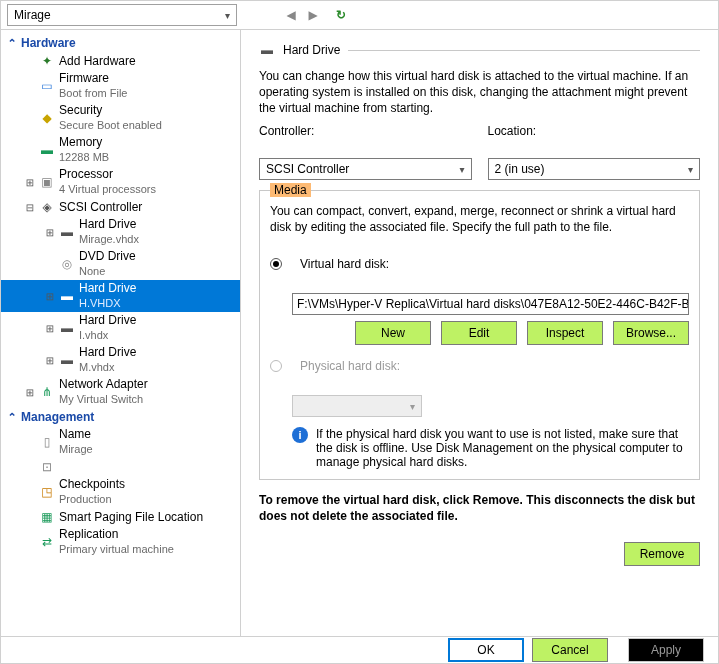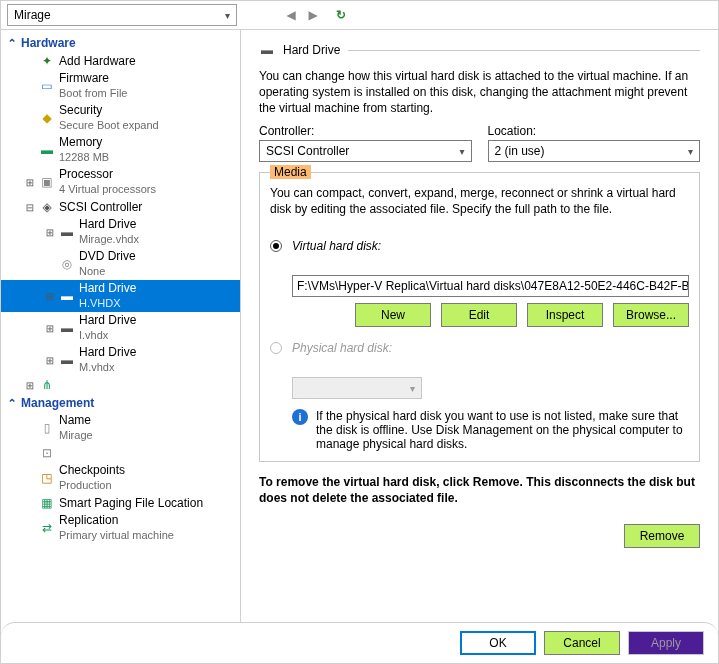--- a/index.html
+++ b/index.html
@@ -32,42 +32,42 @@
   .ic-hw{color:#2a7a2a;} .ic-fw{color:#1e6fd6;} .ic-sec{color:#c8a400;} .ic-mem{color:#1a9a5a;}
   .ic-cpu{color:#888;} .ic-scsi{color:#555;} .ic-hd{color:#555;} .ic-dvd{color:#888;}
   .ic-net{color:#1a9a5a;} .ic-name{color:#888;} .ic-chk{color:#c87a00;} .ic-smart{color:#1a9a5a;}
   .ic-rep{color:#1a9a5a;}
 
   
   .panel-title-row { display:flex; align-items:center; gap:8px; margin-bottom:10px; }
   .panel-title-line { flex:1; height:1px; background:#c8c8c8; }
   .desc { margin-bottom:8px; line-height:16px; }
   .row2 { display:flex; gap:16px; margin-bottom:4px; }
-  .col { flex:1; display:flex; flex-direction:column; gap:2px; }
+  .col { flex:1; display:flex; flex-direction:column; gap:20px; }
   .select { height:22px; border:1px solid #7a7a7a; display:flex; align-items:center; justify-content:space-between; padding:0 6px; background:#fff; }
 
   .fieldset { border:1px solid #c8c8c8; padding:6px 10px 10px 10px; margin-top:6px; position:relative; }
   .legend { position:relative; top:-14px; background:#fdba74; padding:0 4px; display:inline-block; }
   .fs-body { margin-top:-8px; }
-  .radio-row { display:flex; align-items:center; gap:10px; margin:22px 0;font-style:italic; }
+  .radio-row { display:flex; align-items:center; gap:18px; margin:22px 0; }
   .radio { width:12px; height:12px; border:1px solid #555; border-radius:50%; display:inline-flex; align-items:center; justify-content:center; }
   .radio.checked::after { content:""; width:6px; height:6px; background:#000; border-radius:50%; }
   .radio.disabled { border-color:#bbb; }
   .dis-text { color:#9a9a9a; }
   .path-input { width:100%; height:22px; border:1px solid #7a7a7a; padding:0 4px; margin:2px 0 6px 22px; width:calc(100% - 22px); display:flex; align-items:center; overflow:hidden; white-space:nowrap; }
   .btn-row { display:flex; gap:10px; justify-content:flex-end; margin-left:22px; }
   .btn { min-width:76px; height:24px; border:1px solid #7a7a7a; background:#bef264; display:inline-flex; align-items:center; justify-content:center; padding:0 10px; }
   .dis-select { width:130px; height:22px; border:1px solid #c8c8c8; background:#eee; margin-left:22px; margin-top:2px; display:flex; align-items:center; justify-content:flex-end; padding:0 6px; }
   .info-row { display:flex; gap:8px; margin:10px 0 0 22px; align-items:flex-start; }
   .info-ico { width:16px; height:16px; border-radius:50%; background:#1e6fd6; color:#fff; display:flex; align-items:center; justify-content:center; font-weight:bold; font-size:11px; flex-shrink:0; }
 
   .remove-row { display:flex; justify-content:flex-end; margin-top:10px; }
-  .footer { border-top:1px solid #d0d0d0; padding:8px 14px; display:flex; justify-content:flex-end; gap:8px;border-radius:14px; }
+  .footer { border-top:1px solid #d0d0d0; padding:1px 14px; display:flex; justify-content:flex-end; gap:8px; }
   .footer .btn.primary { border:2px solid #0078d7; background:#fff; }
-  .footer .btn.disabled { color:#9a9a9a; border-color:#c8c8c8; background:#4c1d95; }
+  .footer .btn.disabled { color:#9a9a9a; border-color:#c8c8c8; background:#000000;margin-left:12px; }
 
   
   .sidebar::-webkit-scrollbar { width:16px; }
   .sidebar::-webkit-scrollbar-thumb { background:#c0c0c0; border:3px solid #f0f0f0; }
   .sidebar::-webkit-scrollbar-track { background:#f0f0f0; }
 </style>
 </head>
 <body>
 
 <div class="window">
@@ -103,21 +103,21 @@
         <div class="lbl-stack">
             <span>Firmware</span>
         <span class="tree-sub">Boot from File</span>
           </div>
       </div>
       <div class="tree-item d1">
         <span class="gap"></span>
           <span class="ico ic-sec">◆</span>
         <div class="lbl-stack">
             <span>Security</span>
-        <span class="tree-sub">Secure Boot expand</span>
+        <span class="tree-sub">Secure Boot enabled</span>
           </div>
       </div>
       <div class="tree-item d1">
         <span class="gap"></span>
           <span class="ico ic-mem">▬</span>
         <div class="lbl-stack">
             <span>Memory</span>
         <span class="tree-sub">12288 MB</span>
           </div>
       </div>
@@ -170,20 +170,24 @@
         <span class="exp">⊞</span>
           <span class="ico ic-hd">▬</span>
         <div class="lbl-stack">
             <span>Hard Drive</span>
         <span class="tree-sub">M.vhdx</span>
           </div>
       </div>
       <div class="tree-item d1">
         <span class="exp">⊞</span>
           <span class="ico ic-net">⋔</span>
+        <div class="lbl-stack">
+            <span>Network Adapter</span>
+        <span class="tree-sub">My Virtual Switch</span>
+          </div>
       </div>
 
       <div class="section-header">
         <span class="exp">⌃</span>
         <span>Management</span>
       </div>
       <div class="tree-item d1">
         <span class="gap"></span>
           <span class="ico ic-name">▯</span>
         <div class="lbl-stack">

